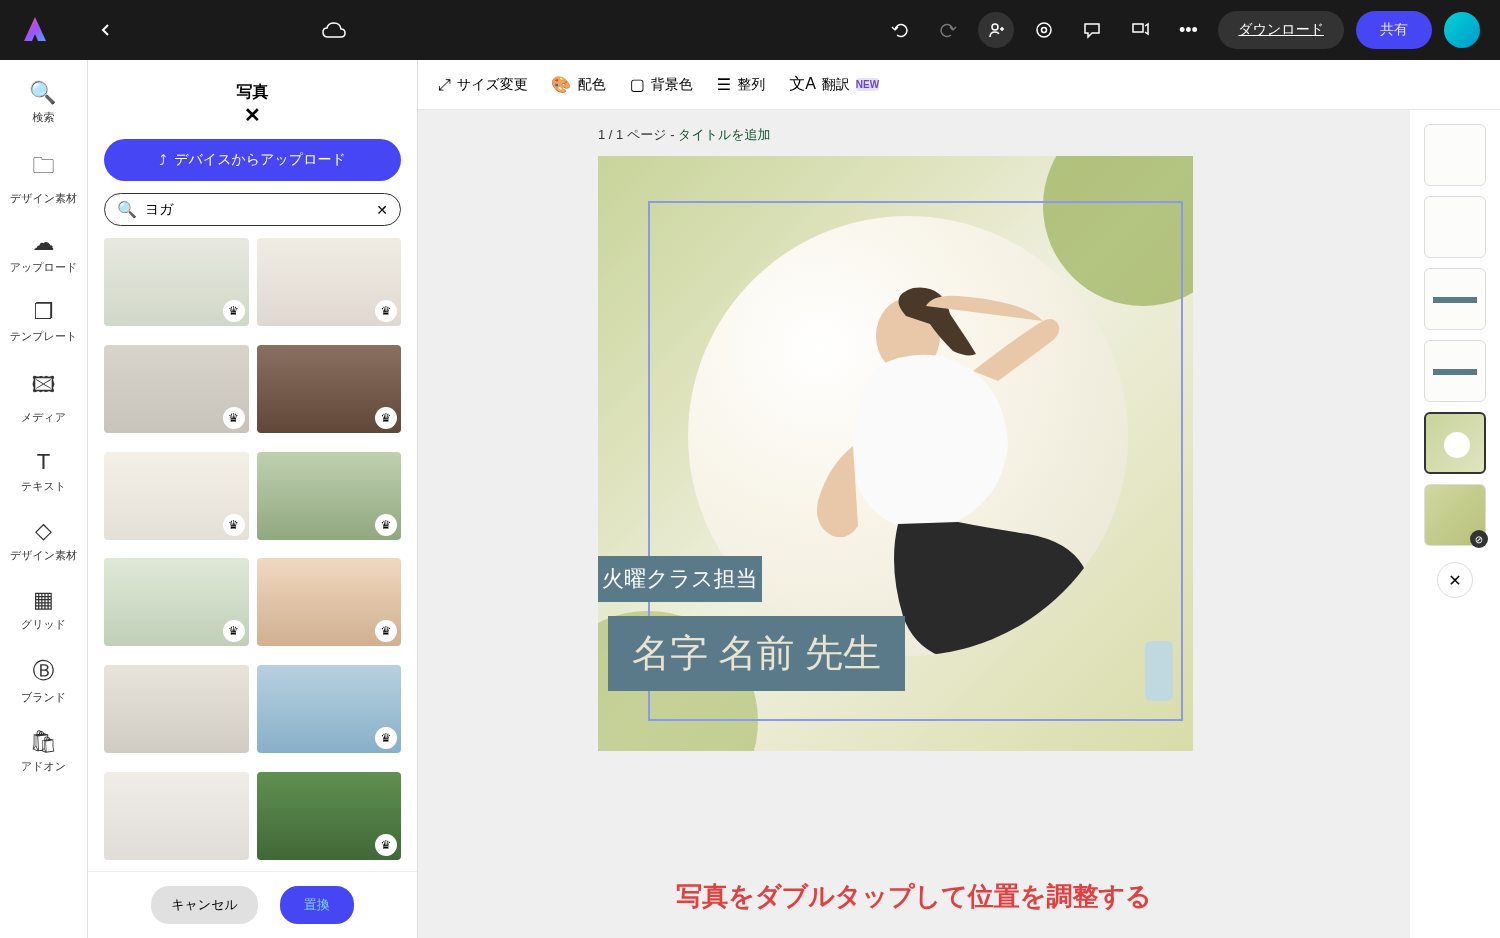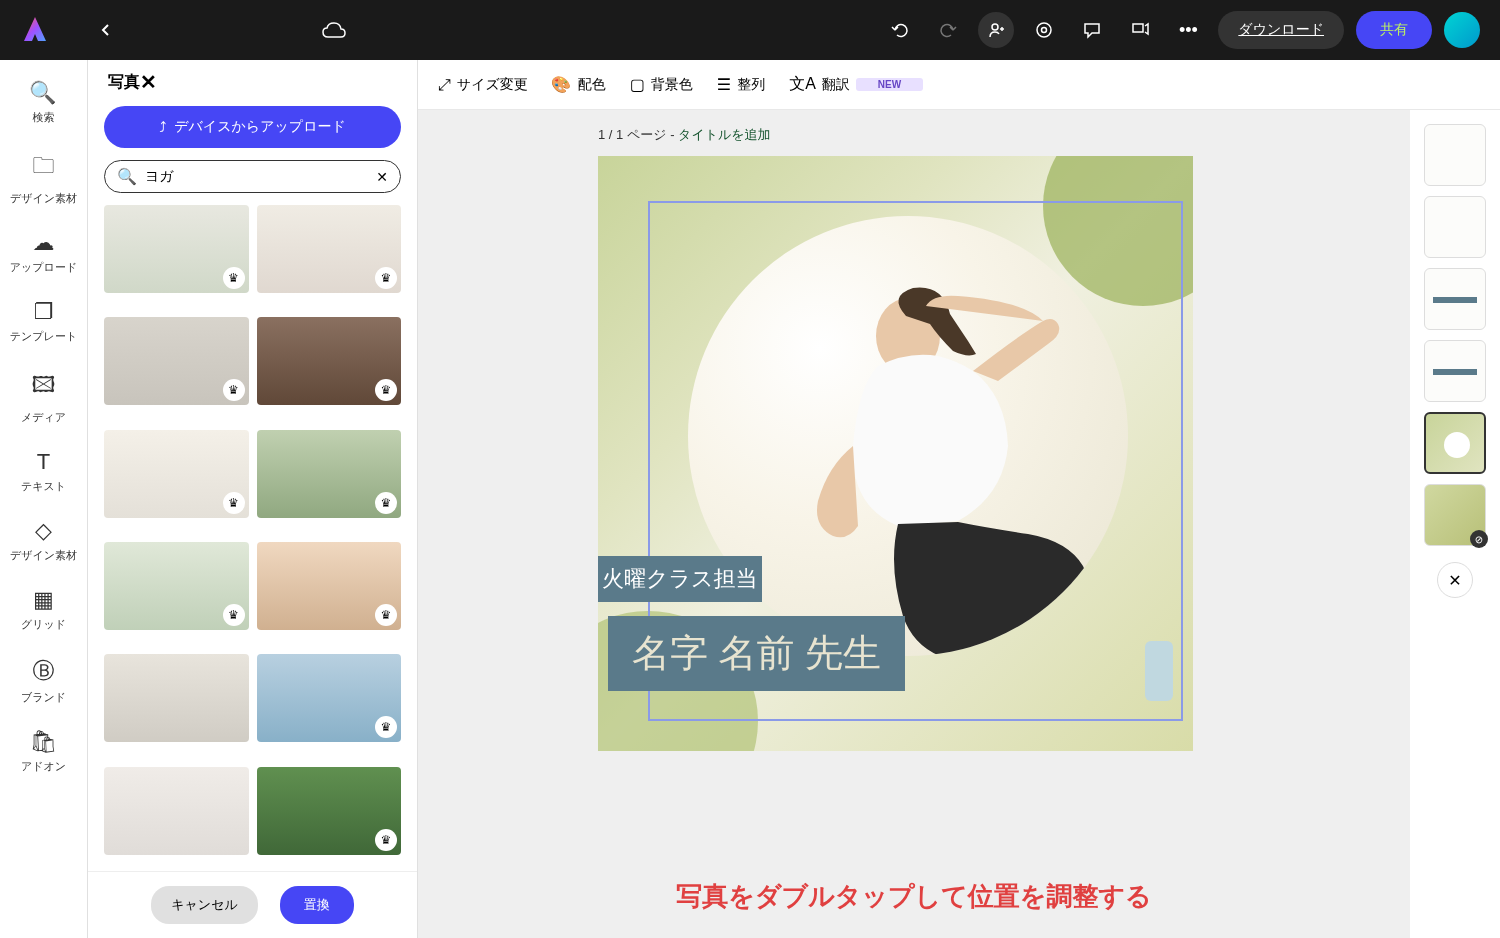--- a/index.html
+++ b/index.html
@@ -7,51 +7,51 @@
 
 
 .topbar{height:60px;background:#1a1a1a;display:flex;align-items:center;padding:0 20px;color:#fff;}
 .logo{width:30px;height:30px;margin-right:40px;}
 .back-btn{width:32px;height:32px;display:flex;align-items:center;justify-content:center;cursor:pointer;color:#fff;}
 .cloud{margin-left:200px;color:#fff;font-size:20px;}
 .topbar-right{margin-left:auto;display:flex;align-items:center;gap:12px;}
 .icon-btn{width:36px;height:36px;border-radius:50%;display:flex;align-items:center;justify-content:center;cursor:pointer;color:#fff;font-size:18px;}
 .icon-btn.dark{background:#333;}
 .download-btn{background:#333;color:#fff;border:none;padding:10px 20px;border-radius:20px;font-size:14px;cursor:pointer;text-decoration:underline;}
-.share-btn{background:#4646f5;color:#bef264;border:none;padding:10px 24px;border-radius:20px;font-size:14px;cursor:pointer;}
+.share-btn{background:#4646f5;color:#e5e5e5;border:none;padding:10px 24px;border-radius:20px;font-size:14px;cursor:pointer;}
 .avatar{width:36px;height:36px;border-radius:50%;background:linear-gradient(135deg,#00d4d4,#0099cc);}
 
 
 .leftrail{position:absolute;top:60px;left:0;width:88px;height:878px;background:#fff;border-right:1px solid #e0e0e0;display:flex;flex-direction:column;align-items:center;padding-top:20px;gap:24px;}
 .rail-item{display:flex;flex-direction:column;align-items:center;gap:4px;cursor:pointer;width:100%;}
 .rail-icon{font-size:22px;color:#333;}
 .rail-label{font-size:11px;color:#333;}
 
 
 .panel{position:absolute;top:60px;left:88px;width:330px;height:878px;background:#fff;border-right:1px solid #e0e0e0;display:flex;flex-direction:column;}
-.panel-header{display:flex;justify-content:flex-start;align-items:center;padding:10px 20px 12px;}
+.panel-header{display:flex;justify-content:flex-end;align-items:center;padding:22px 20px 12px;flex-direction:column;}
 .panel-title{font-size:16px;font-weight:600;}
 .panel-close{font-size:20px;cursor:pointer;font-weight:bold;}
 .upload-btn{margin:0 16px 12px;background:#4646f5;color:#fff;border:none;padding:12px 16px;border-radius:22px;font-size:14px;cursor:pointer;display:flex;align-items:center;justify-content:center;gap:8px;}
 .search-wrap{margin:0 16px 12px;border:1px solid #333;border-radius:20px;padding:6px 12px;display:flex;align-items:center;gap:8px;}
 .search-icon{font-size:16px;}
 .search-input{border:none;outline:none;flex:1;font-size:14px;}
 .clear-x{cursor:pointer;font-size:14px;}
 .photo-grid{flex:1;overflow-y:auto;padding:0 16px;display:grid;grid-template-columns:1fr 1fr;gap:8px;}
 .photo-thumb{width:100%;height:88px;border-radius:4px;position:relative;background:#ddd;}
 .photo-thumb .premium{position:absolute;bottom:4px;right:4px;width:22px;height:22px;background:#fff;border-radius:50%;display:flex;align-items:center;justify-content:center;font-size:12px;}
 .panel-footer{padding:14px 16px;display:flex;justify-content:center;gap:22px;border-top:1px solid #eee;}
 .cancel-btn{background:#e0e0e0;border:none;padding:10px 20px;border-radius:18px;font-size:13px;cursor:pointer;}
-.replace-btn{background:#4646f5;color:#ffffff;border:none;padding:10px 24px;border-radius:18px;font-size:13px;cursor:pointer;}
+.replace-btn{background:#4646f5;color:#7dd3fc;border:none;padding:10px 24px;border-radius:18px;font-size:13px;cursor:pointer;}
 
 
 .toolbar{position:absolute;top:60px;left:418px;right:0;height:50px;background:#fff;border-bottom:1px solid #e8e8e8;display:flex;align-items:center;padding:0 20px;gap:24px;}
 .tool{display:flex;align-items:center;gap:6px;font-size:14px;cursor:pointer;}
 .tool-icon{font-size:16px;}
-.new-badge{background:#e8e0ff;color:#6646c5;padding:1px 22px;border-radius:3px;font-size:10px;font-weight:600;}
+.new-badge{background:#e8e0ff;color:#6646c5;padding:1px 0;border-radius:3px;font-size:10px;font-weight:600;}
 .toolbar-right{margin-left:auto;display:flex;align-items:center;gap:14px;}
 .zoom{font-size:13px;display:flex;align-items:center;gap:4px;}
 .sq-btn{width:34px;height:34px;border-radius:6px;display:flex;align-items:center;justify-content:center;cursor:pointer;font-size:16px;}
 .sq-btn.dark{background:#1a1a1a;color:#fff;}
 
 
 .canvas-area{position:absolute;top:110px;left:418px;right:90px;bottom:0;background:#efefef;overflow:hidden;}
 .page-info{position:absolute;top:16px;left:180px;font-size:13px;color:#333;}
 .page-info .sub{color:#14532d;}
 .canvas{position:absolute;top:46px;left:180px;width:595px;height:595px;background:linear-gradient(135deg,#c8d49a 0%,#e0e4c0 30%,#f0f0e0 50%,#d8dca8 100%);overflow:hidden;}

